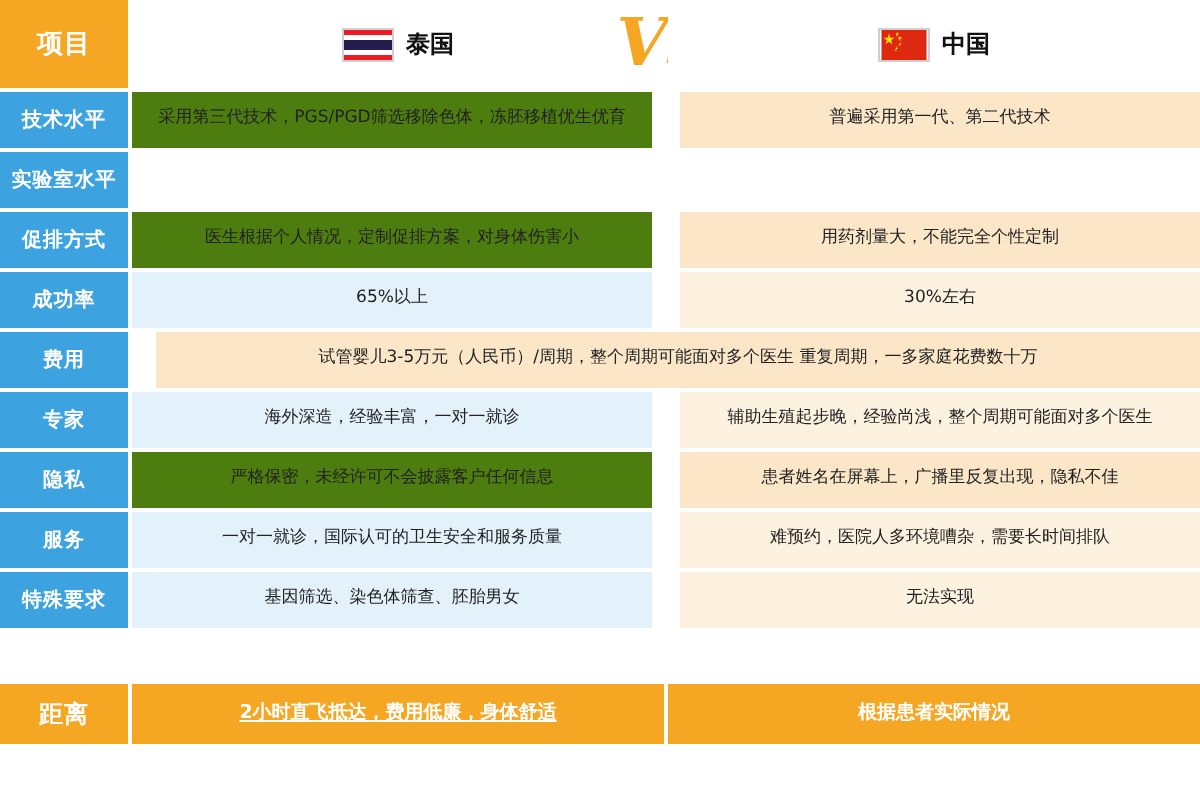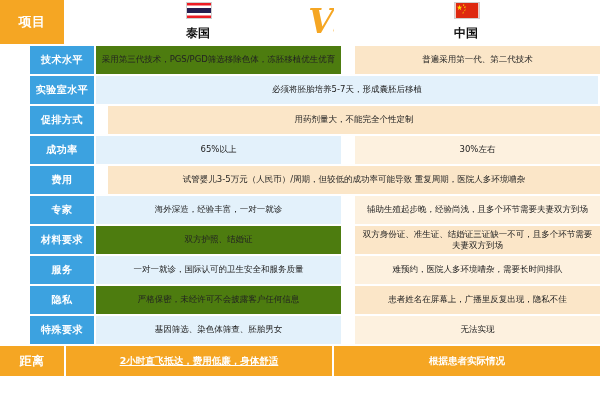--- a/index.html
+++ b/index.html
@@ -13,21 +13,21 @@
     width:600px;height:400px;
     display:flex;flex-direction:column;
     box-sizing:border-box;
   }
   .row{
     display:flex;
     width:100%;
     box-sizing:border-box;
     border-bottom:2px solid #ffffff;
   }
-  .row:last-child{border-bottom:none;}
+  .row:last-child{border-bottom:none;margin-top:26px;}
   .c-label{
     width:66px;min-width:66px;
     box-sizing:border-box;
     display:flex;align-items:center;justify-content:center;
     color:#ffffff;
     font-weight:bold;
     font-size:10px;
     letter-spacing:0.5px;
     border-right:2px solid #ffffff;
   }
@@ -46,21 +46,21 @@
   
   .header{height:46px;border-bottom:2px solid #ffffff;}
   .header .c-label{
     background:#f5a623;
     font-size:13px;
   }
   .header .c-mid,.header .c-right{
     background:#ffffff;
     position:relative;
   }
-  .flagrow{display:flex;align-items:flex-start;gap:6px;flex-direction:column;}
+  .flagrow{display:flex;align-items:flex-end;gap:6px;}
   .flag{
     width:26px;height:17px;
     display:block;
     border:1px solid #cfcfcf;
     box-sizing:border-box;
   }
   .country{
     font-size:12px;font-weight:bold;color:#111111;
   }
   .vs{
@@ -77,21 +77,21 @@
     letter-spacing:-1px;
   }
   .vs-holder{
     position:absolute;
     left:100%;top:0;bottom:0;
     width:0;
   }
 
   
   .body-row{height:30px;}
-  .body-row .c-label{background:#3ca2e0;margin-left:30px;}
+  .body-row .c-label{background:#3ca2e0;}
   .body-row .c-mid{background:#4d7c0f;}
   .body-row .c-right{background:#fbe6c8;margin-left:12px;}
   .body-row.alt .c-mid{background:#e3f1fb;}
   .body-row.alt .c-right{background:#fdf1df;}
 
   
   .footer{height:30px;border-bottom:none;}
   .footer .c-label{background:#f5a623;font-size:12px;}
   .footer .c-mid{background:#f5a623;color:#ffffff;font-weight:bold;font-size:9.5px;text-decoration:underline;}
   .footer .c-right{background:#f5a623;color:#ffffff;font-weight:bold;font-size:9.5px;}
@@ -135,54 +135,49 @@
     </div>
   </div>
 
   <div class="row body-row">
     <div class="c-label">技术水平</div>
     <div class="c-mid">采用第三代技术，PGS/PGD筛选移除色体，冻胚移植优生优育</div>
     <div class="c-right">普遍采用第一代、第二代技术</div>
   </div>
   <div class="row body-row alt">
     <div class="c-label">实验室水平</div>
-    <div class="c-mid">必须将胚胎培养5-7天，形成囊胚后移植</div>
   </div>
   <div class="row body-row">
     <div class="c-label">促排方式</div>
+    <div class="c-mid">医生根据个人情况，定制促排方案，对身体伤害小</div>
     <div class="c-right">用药剂量大，不能完全个性定制</div>
   </div>
   <div class="row body-row alt">
     <div class="c-label">成功率</div>
     <div class="c-mid">65%以上</div>
     <div class="c-right">30%左右</div>
   </div>
   <div class="row body-row">
     <div class="c-label">费用</div>
-    <div class="c-right">试管婴儿3-5万元（人民币）/周期，但较低的成功率可能导致 重复周期，医院人多环境嘈杂</div>
+    <div class="c-right">试管婴儿3-5万元（人民币）/周期，整个周期可能面对多个医生 重复周期，一多家庭花费数十万</div>
   </div>
   <div class="row body-row alt">
     <div class="c-label">专家</div>
     <div class="c-mid">海外深造，经验丰富，一对一就诊</div>
-    <div class="c-right">辅助生殖起步晚，经验尚浅，且多个环节需要夫妻双方到场</div>
+    <div class="c-right">辅助生殖起步晚，经验尚浅，整个周期可能面对多个医生</div>
   </div>
   <div class="row body-row">
-    <div class="c-label">材料要求</div>
-    <div class="c-mid">双方护照、结婚证</div>
-    <div class="c-right">双方身份证、准生证、结婚证三证缺一不可，且多个环节需要夫妻双方到场</div>
+    <div class="c-label">隐私</div>
+    <div class="c-mid">严格保密，未经许可不会披露客户任何信息</div>
+    <div class="c-right">患者姓名在屏幕上，广播里反复出现，隐私不佳</div>
   </div>
   <div class="row body-row alt">
     <div class="c-label">服务</div>
     <div class="c-mid">一对一就诊，国际认可的卫生安全和服务质量</div>
     <div class="c-right">难预约，医院人多环境嘈杂，需要长时间排队</div>
-  </div>
-  <div class="row body-row">
-    <div class="c-label">隐私</div>
-    <div class="c-mid">严格保密，未经许可不会披露客户任何信息</div>
-    <div class="c-right">患者姓名在屏幕上，广播里反复出现，隐私不佳</div>
   </div>
   <div class="row body-row alt">
     <div class="c-label">特殊要求</div>
     <div class="c-mid">基因筛选、染色体筛查、胚胎男女</div>
     <div class="c-right">无法实现</div>
   </div>
 
   <div class="row footer">
     <div class="c-label">距离</div>
     <div class="c-mid">2小时直飞抵达，费用低廉，身体舒适</div>

